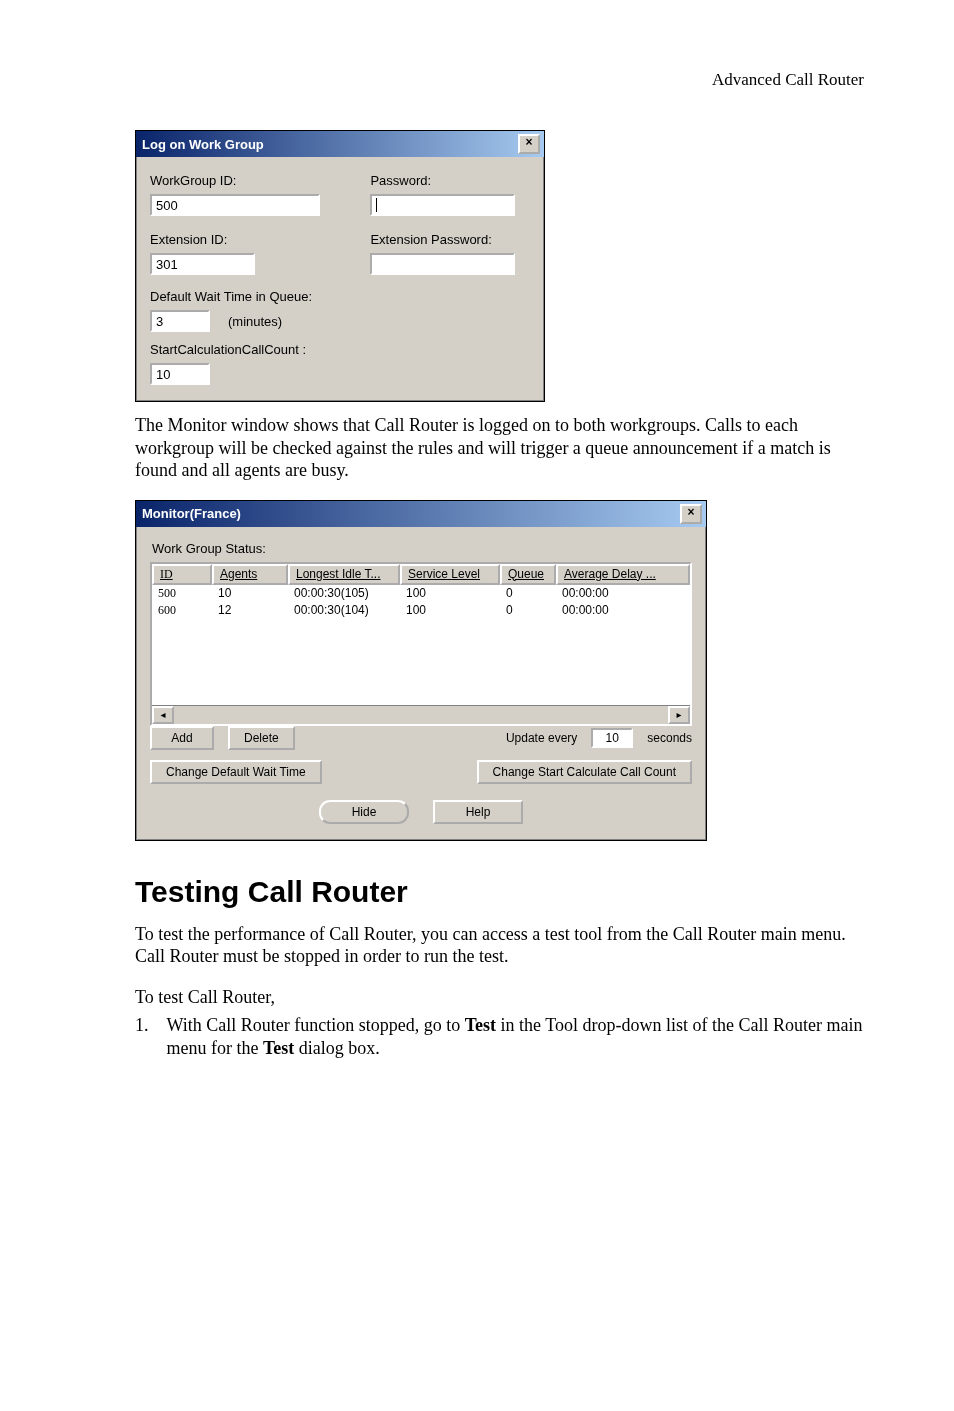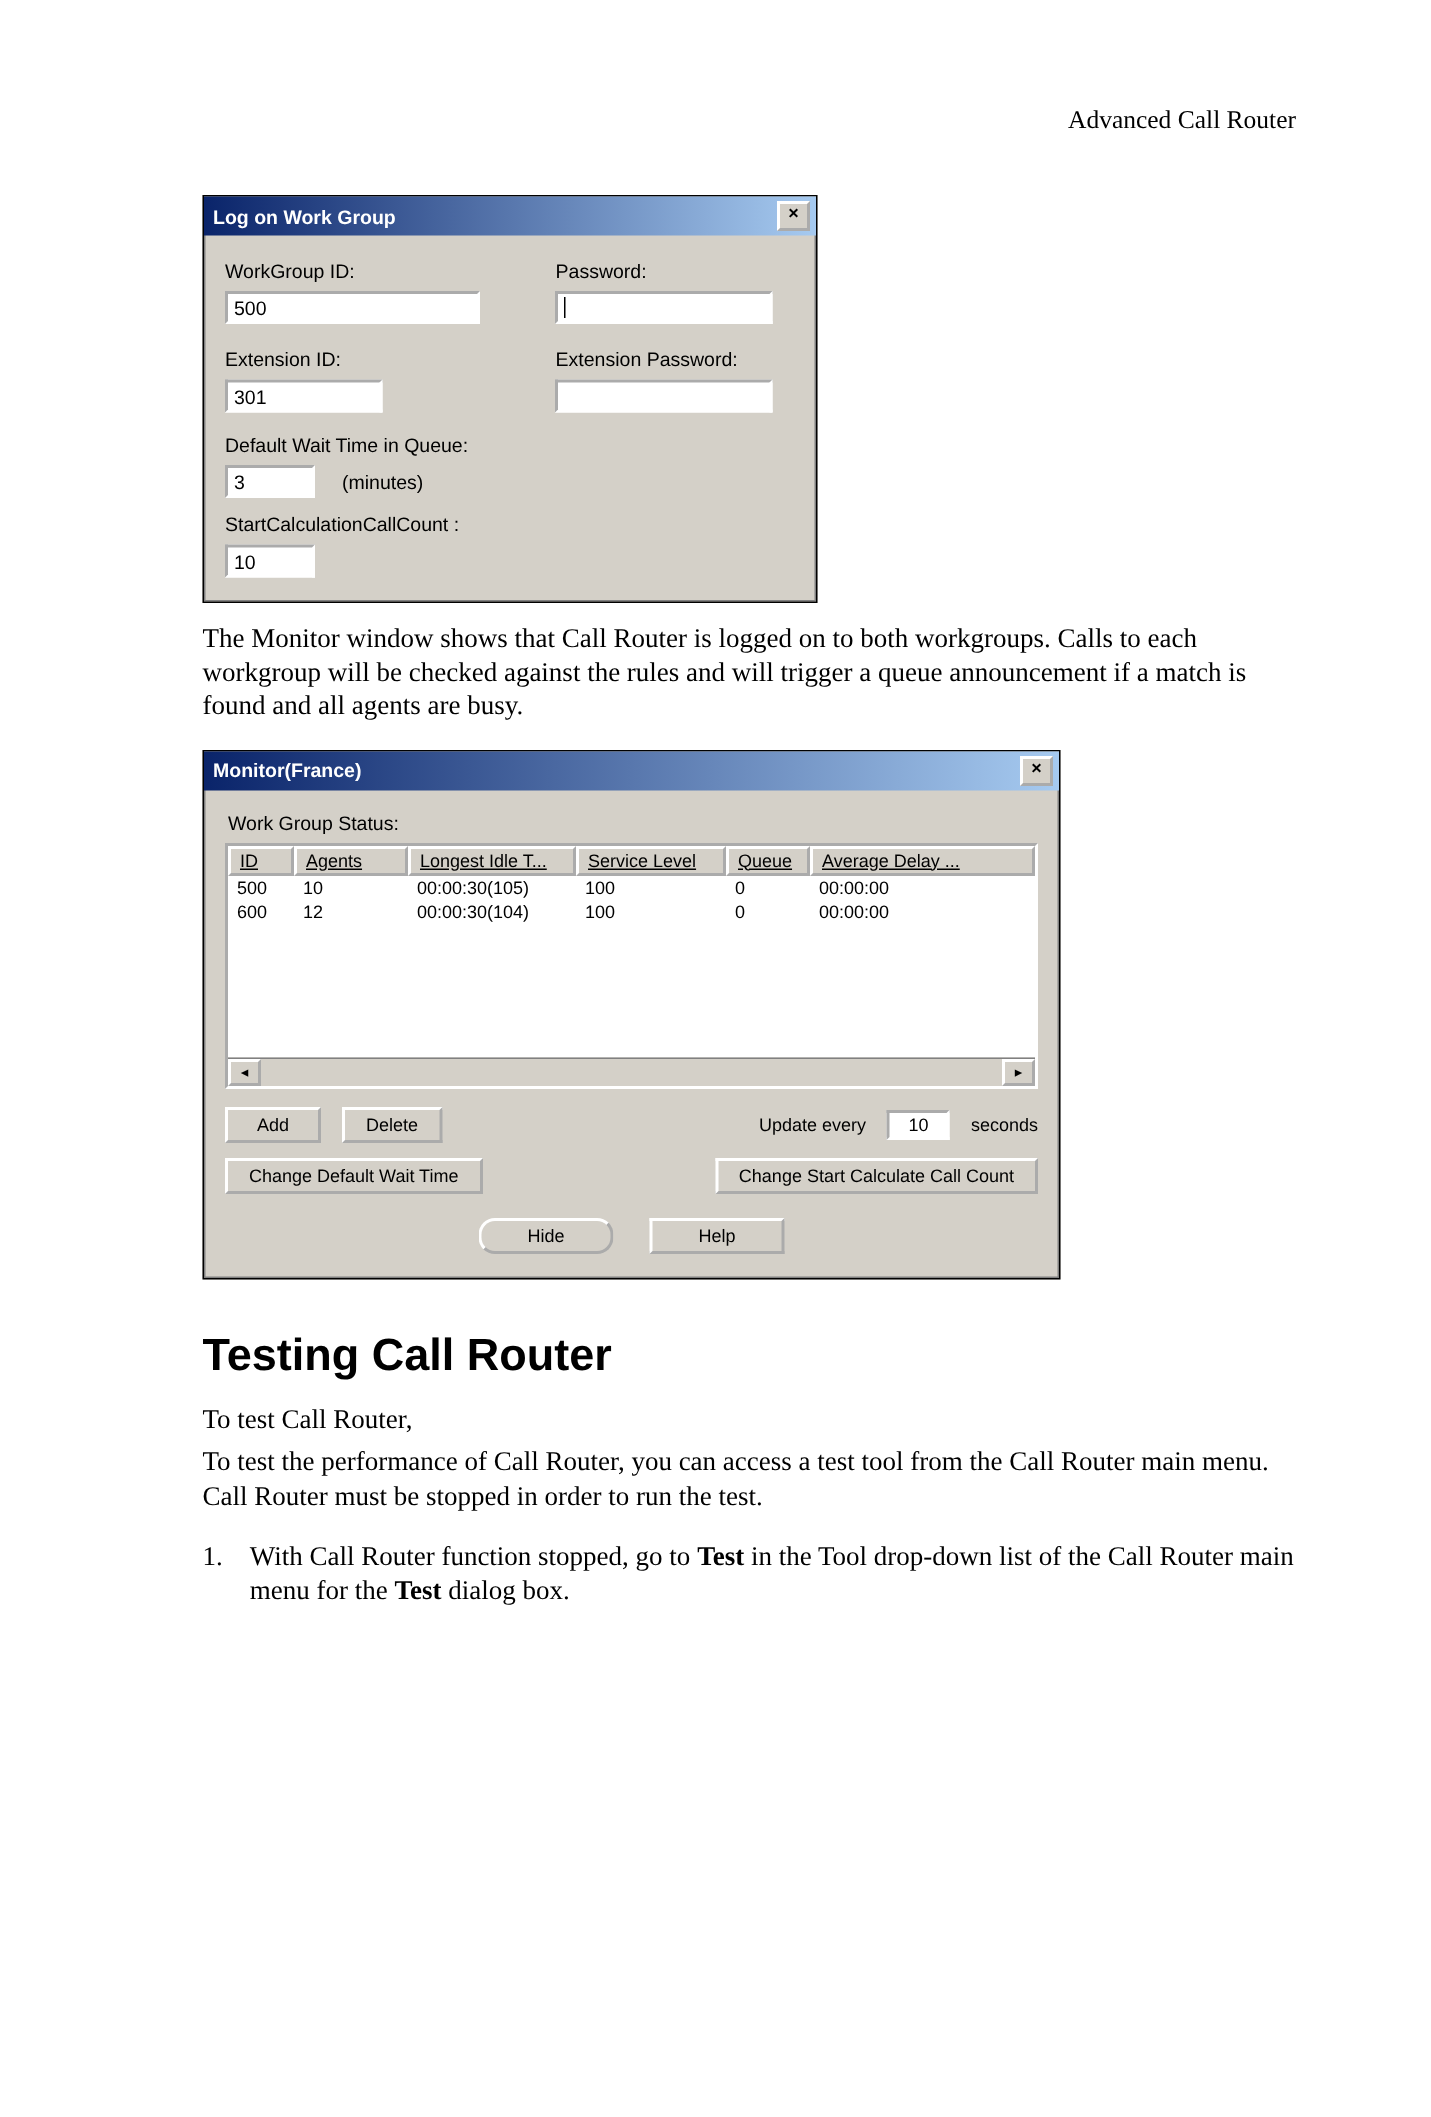--- a/index.html
+++ b/index.html
@@ -100,21 +100,21 @@
     border: 2px outset #fff;
     padding: 1px 6px;
     font-family: Tahoma, sans-serif;
     white-space: nowrap;
     text-decoration: underline;
     box-sizing: border-box;
   }
   .lv-rows { font-size: 12px; }
   .lv-r { display:flex; }
   .lv-c { padding: 1px 6px; font-family: Tahoma, sans-serif; box-sizing:border-box; white-space: nowrap; }
-  .c-id { width: 44px; }
+  .c-id { width: 60px; font-family: Liberation Serif, serif; }
   .c-ag { width: 76px; }
   .c-li { width: 112px; }
   .c-sl { width: 100px; }
   .c-qu { width: 56px; }
   .c-ad { flex: 1; }
   .hscroll {
     position:absolute; bottom:0; left:0; right:0;
     height:18px;
     background:#d4d0c8;
     border-top:1px solid #808080;
@@ -124,21 +124,21 @@
   .btn3d {
     font-family: Tahoma, sans-serif;
     font-size: 12px;
     border: 2px outset #fff;
     background: #d4d0c8;
     padding: 3px 14px;
     min-width: 64px;
     text-align:center;
     box-sizing: border-box;
   }
-  .btnrow { display:flex; align-items:center; gap:14px; margin-top:12px; flex-wrap:wrap;justify-content:center; }
+  .btnrow { display:flex; align-items:center; gap:14px; flex-wrap:wrap;justify-content:center; }
   .btnrow2 { display:flex; align-items:center; gap:14px; margin-top:10px; }
   .bottomrow { display:flex; justify-content:center; gap:24px; margin-top:16px; }
   .small-input {
     border:2px inset #fff;
     background:#fff;
     width:42px; height:20px;
     text-align:center;
     font-family: Tahoma, sans-serif;
     font-size:12px;
     box-sizing:border-box;
@@ -277,23 +277,23 @@
 
       <div class="bottomrow">
         <div class="btn3d" style="min-width:90px;border-radius:11px;">Hide</div>
         <div class="btn3d" style="min-width:90px;">Help</div>
       </div>
     </div>
   </div>
 
   <h1 class="section">Testing Call Router</h1>
 
+  <p class="para" style="margin-top:0;">To test the performance of Call Router, you can access a test tool from the Call Router main menu. Call Router must be stopped in order to run the test.</p>
+
   <p class="para" style="margin-bottom:6px;">To test Call Router,</p>
-
-  <p class="para" style="margin-top:0;">To test the performance of Call Router, you can access a test tool from the Call Router main menu. Call Router must be stopped in order to run the test.</p>
 
   <div class="numlist">
     <div class="num">1.</div>
     <div class="body">
       <span>With Call Router function stopped, go to </span><b>Test</b><span> in the Tool drop-down list of the Call Router main menu for the </span><b>Test</b><span> dialog box.</span>
     </div>
   </div>
 
 
 </div>

